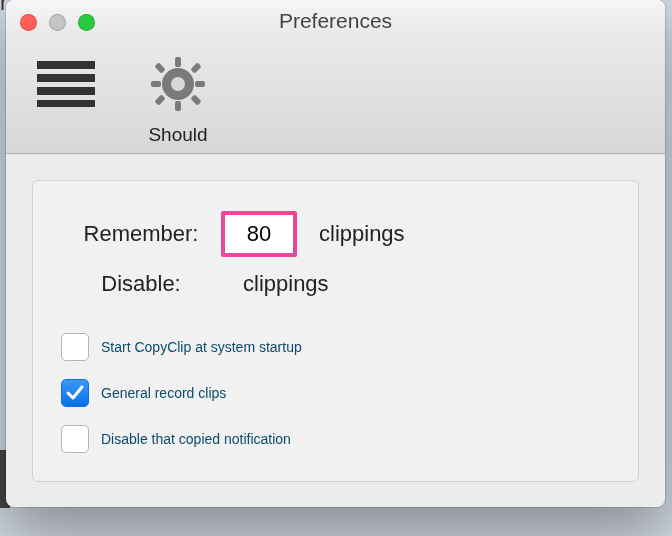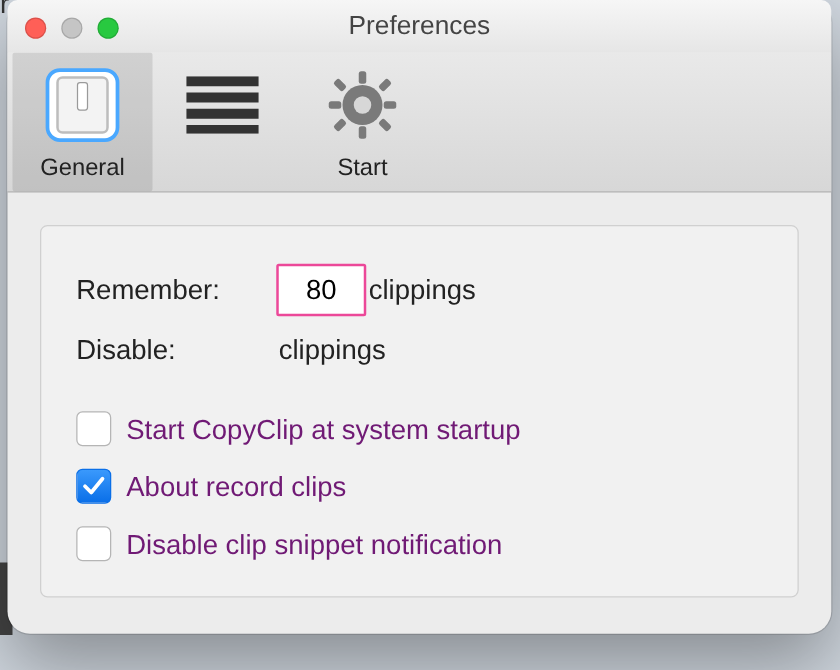--- a/index.html
+++ b/index.html
@@ -1,38 +1,38 @@
 <!DOCTYPE html>
 <html><head>
 <meta charset="utf-8">
 <style>
   html,body{margin:0;padding:0;width:672px;height:536px;font-family:-apple-system,"Helvetica Neue",Arial,sans-serif;background:#d0d7df;overflow:hidden}
   .bg-text{position:absolute;top:-10px;left:0;right:0;font-size:22px;color:#333;white-space:nowrap;filter:blur(0.5px)}
   .dark-strip{position:absolute;left:0;bottom:28px;width:10px;height:58px;background:#444}
-  .window{position:absolute;left:6px;top:0;width:659px;height:507px;background:#ececec;border-radius:18px;box-shadow:0 25px 60px rgba(0,0,0,0.35),0 0 0 1px rgba(0,0,0,0.12)}
+  .window{position:absolute;left:6px;top:0;width:659px;height:507px;background:#ececec;border-radius:8px;box-shadow:0 25px 60px rgba(0,0,0,0.35),0 0 0 1px rgba(0,0,0,0.12)}
   .titlebar{height:42px;border-top-left-radius:8px;border-top-right-radius:8px;background:linear-gradient(#f6f6f6,#e6e6e6);position:relative}
   .traffic{position:absolute;left:14px;top:14px;display:flex;gap:12px}
   .tl{width:17px;height:17px;border-radius:50%;box-shadow:inset 0 0 0 1px rgba(0,0,0,0.15)}
   .tl.red{background:#ff5f57}
   .tl.yel{background:#c5c5c5}
   .tl.grn{background:#28c940}
   .title{position:absolute;left:0;right:0;top:9px;text-align:center;font-size:21px;color:#444}
   .toolbar{height:111px;background:linear-gradient(#e9e9e9,#d7d7d7);border-bottom:1px solid #b0b0b0;display:flex;padding-left:4px}
   .tool-item{width:112px;text-align:center;padding-top:6px;cursor:default}
   .tool-item.sel{background:rgba(0,0,0,0.10);border-radius:2px}
   .tool-iconbox{height:76px;display:flex;align-items:center;justify-content:center}
   .tool-label{font-size:19px;color:#222}
   .content{padding:26px}
   .panel{background:#f1f1f1;border:1px solid #d0d0d0;border-radius:6px;padding:30px 28px 24px 28px}
   .row{display:flex;align-items:center;margin-bottom:14px;font-size:22px;color:#222}
-  .row .lbl{width:160px;text-align:left}
-  .row input[type=text]{width:64px;height:36px;font-size:22px;text-align:center;border:2px solid #ec4899;border-radius:2px;background:#fff}
-  .row .suffix{margin-left:2px}
+  .row .lbl{width:160px;text-align:center}
+  .row input[type=text]{width:64px;height:36px;font-size:22px;text-align:center;border:4px solid #ec4899;border-radius:2px;background:#fff}
+  .row .suffix{margin-left:22px}
   .gap{height:22px}
-  .cb-row{display:flex;align-items:flex-end;font-size:22px;color:#701a75;margin-bottom:18px}
+  .cb-row{display:flex;align-items:center;font-size:14px;color:#0c4a6e;margin-bottom:18px}
   .cb{width:26px;height:26px;border:1px solid #b5b5b5;border-radius:5px;background:#fff;margin-right:12px;position:relative;flex:0 0 26px}
   .cb.checked{background:linear-gradient(#3a99fc,#0a6fe8);border-color:#0a6fe8}
   .cb.checked svg{position:absolute;left:3px;top:3px}
 </style>
 </head>
 <body>
 
 <div class="bg-text">r out in the past, allowing you to quickly find that snippet of</div>
 
 <div class="dark-strip"></div>
@@ -43,32 +43,20 @@
     <div class="traffic">
       <div class="tl red"></div>
       <div class="tl yel"></div>
       <div class="tl grn"></div>
     </div>
     <div class="title">Preferences</div>
   </div>
 
   <div class="toolbar">
 
-    <div class="tool-item sel">
-      <div class="tool-iconbox">
-        <span>
-          <svg width="64" height="64" viewBox="0 0 64 64">
-            <rect x="4" y="4" width="56" height="56" rx="10" fill="#fff" stroke="#4aa8ff" stroke-width="3"></rect>
-            <rect x="12" y="10" width="40" height="44" rx="4" fill="#f3f3f3" stroke="#bdbdbd" stroke-width="2"></rect>
-            <rect x="28" y="14" width="8" height="22" rx="2" fill="#fff" stroke="#9a9a9a" stroke-width="1"></rect>
-          </svg>
-        </span>
-      </div>
-      <div class="tool-label">General</div>
-    </div>
 
     <div class="tool-item">
       <div class="tool-iconbox">
         <span>
           <svg width="58" height="46" viewBox="0 0 58 46">
             <rect x="0" y="0" width="58" height="8" fill="#333"></rect>
             <rect x="0" y="13" width="58" height="8" fill="#333"></rect>
             <rect x="0" y="26" width="58" height="8" fill="#333"></rect>
             <rect x="0" y="39" width="58" height="7" fill="#333"></rect>
           </svg>
@@ -88,21 +76,21 @@
               <rect x="46" y="26" width="10" height="6" rx="2"></rect>
               <rect x="8" y="8" width="6" height="10" rx="2" transform="rotate(-45 11 13)"></rect>
               <rect x="44" y="8" width="6" height="10" rx="2" transform="rotate(45 47 13)"></rect>
               <rect x="8" y="40" width="6" height="10" rx="2" transform="rotate(45 11 45)"></rect>
               <rect x="44" y="40" width="6" height="10" rx="2" transform="rotate(-45 47 45)"></rect>
             </g>
             <circle cx="29" cy="29" r="7" fill="#d7d7d7"></circle>
           </svg>
         </span>
       </div>
-      <div class="tool-label">Start</div>
+      <div class="tool-label">Should</div>
     </div>
 
   </div>
 
   <div class="content">
     <div class="panel">
 
       <div class="row">
         <span class="lbl">Remember:</span>
         <input type="text" value="80" style="">
@@ -120,24 +108,24 @@
         <span class="cb"></span>
         <span>Start CopyClip at system startup</span>
       </div>
 
       <div class="cb-row">
         <span class="cb checked">
           <svg width="20" height="20" viewBox="0 0 20 20">
               <path d="M3 10 L8 15 L17 4" stroke="#fff" stroke-width="3" fill="none" stroke-linecap="round" stroke-linejoin="round"></path>
             </svg>
         </span>
-        <span>About record clips</span>
+        <span>General record clips</span>
       </div>
 
       <div class="cb-row" style="margin-bottom:4px">
         <span class="cb"></span>
-        <span>Disable clip snippet notification</span>
+        <span>Disable that copied notification</span>
       </div>
 
     </div>
   </div>
 
 </div>
 
 </body></html>

